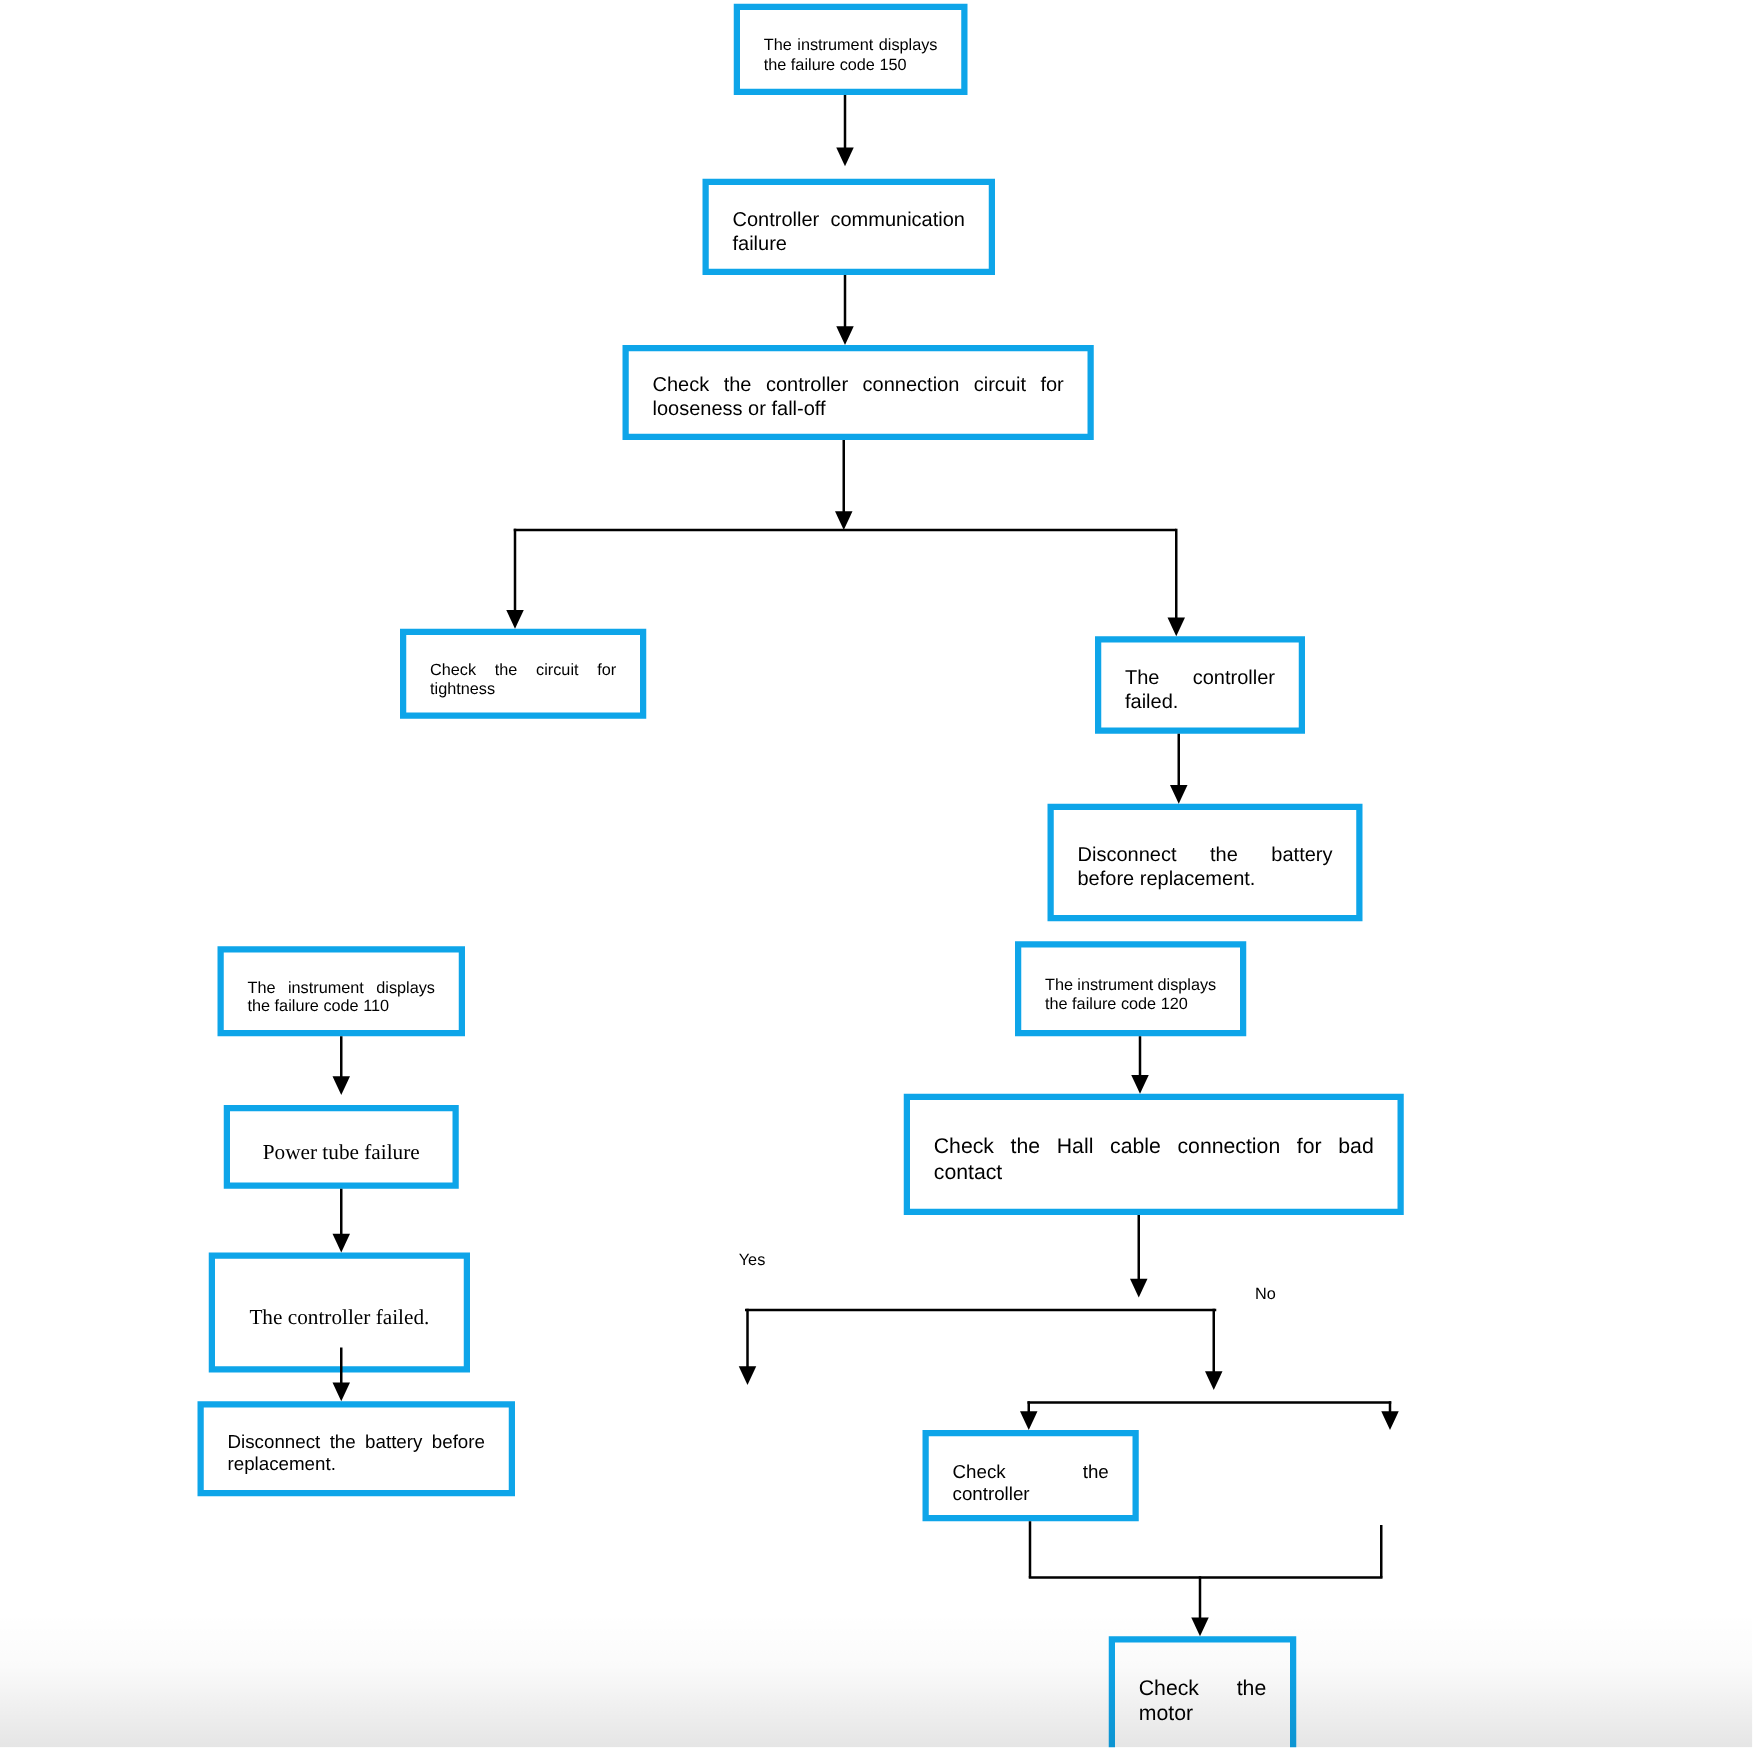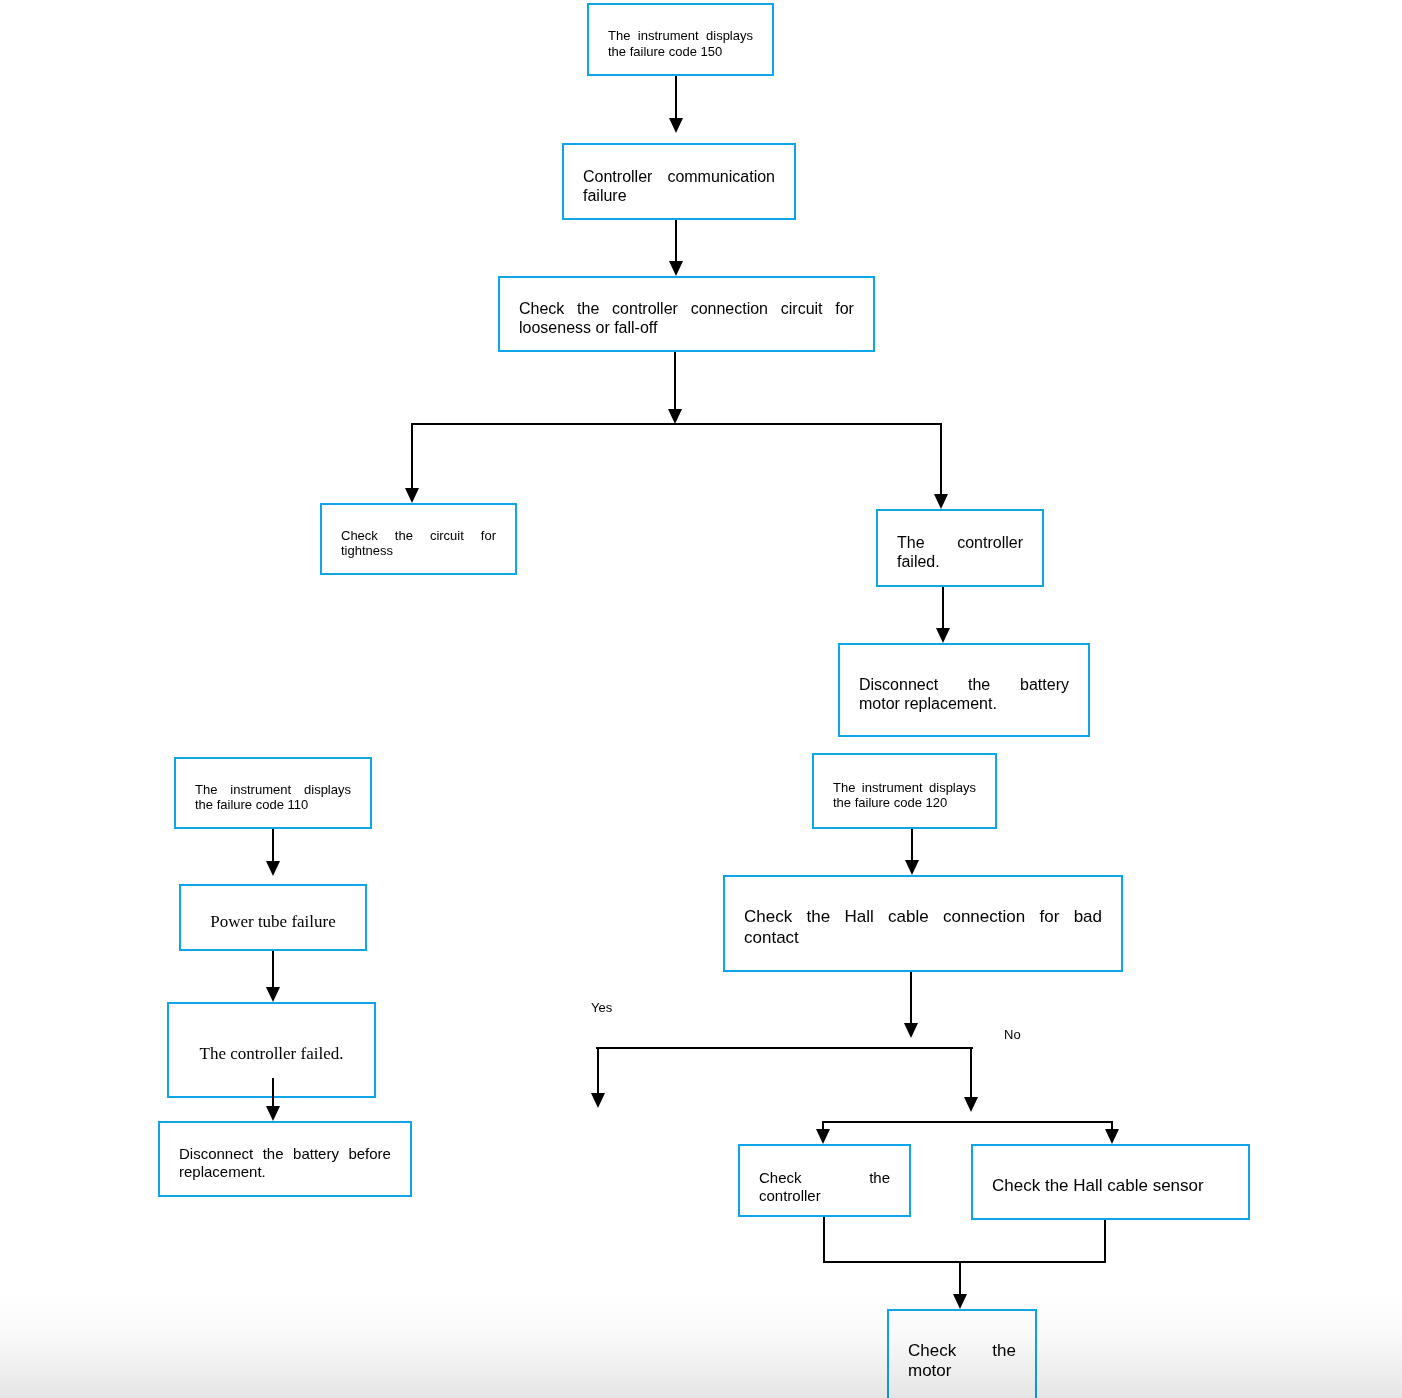--- a/index.html
+++ b/index.html
@@ -1,21 +1,21 @@
 <!DOCTYPE html>
 <html><head>
 <meta charset="utf-8">
 <style>
   html,body{margin:0;padding:0;background:#fff;}
   #canvas{
     position:relative;width:1402px;height:1398px;overflow:hidden;
     background:#ffffff;font-family:"Liberation Sans",sans-serif;color:#000;
   }
   .node{
-    position:absolute;box-sizing:border-box;border:2px solid #0ea5e9;background:#fff;
+    position:absolute;box-sizing:border-box;border:5px solid #0ea5e9;background:#fff;
     display:flex;flex-direction:column;justify-content:center;
     padding:8px 19px 0 19px;
   }
   .tline{width:100%;}
   .tline.just{display:flex;justify-content:space-between;}
   .tline.ctr{text-align:center;font-family:Liberation Serif, serif;}
   .vl{position:absolute;width:2px;background:#000;}
   .hl{position:absolute;height:2px;background:#000;}
   .ah{position:absolute;width:0;height:0;
       border-left:7px solid transparent;border-right:7px solid transparent;
@@ -94,21 +94,21 @@
         <span>controller</span>
       </div>
       <div class="tline">failed.</div>
     </div>
   <div class="node" id="nd-disconnect_battery_right">
       <div class="tline just">
         <span>Disconnect</span>
         <span>the</span>
         <span>battery</span>
       </div>
-      <div class="tline">motor replacement.</div>
+      <div class="tline">before replacement.</div>
     </div>
   <div class="node" id="nd-failure_code_110">
       <div class="tline just">
         <span>The</span>
         <span>instrument</span>
         <span>displays</span>
       </div>
       <div class="tline">the failure code 110</div>
     </div>
   <div class="node" id="nd-power_tube_failure">
@@ -146,23 +146,20 @@
       </div>
       <div class="tline">contact</div>
     </div>
   <div class="node" id="nd-check_controller">
       <div class="tline just">
         <span>Check</span>
         <span>the</span>
       </div>
       <div class="tline">controller</div>
     </div>
-  <div class="node" id="nd-check_hall_cable_sensor">
-      <div class="tline">Check the Hall cable sensor</div>
-    </div>
   <div class="node" id="nd-check_motor">
       <div class="tline just">
         <span>Check</span>
         <span>the</span>
       </div>
       <div class="tline">motor</div>
     </div>
 
   <div class="lbl" id="lbl-yes">Yes</div>
   <div class="lbl" id="lbl-no">No</div>

